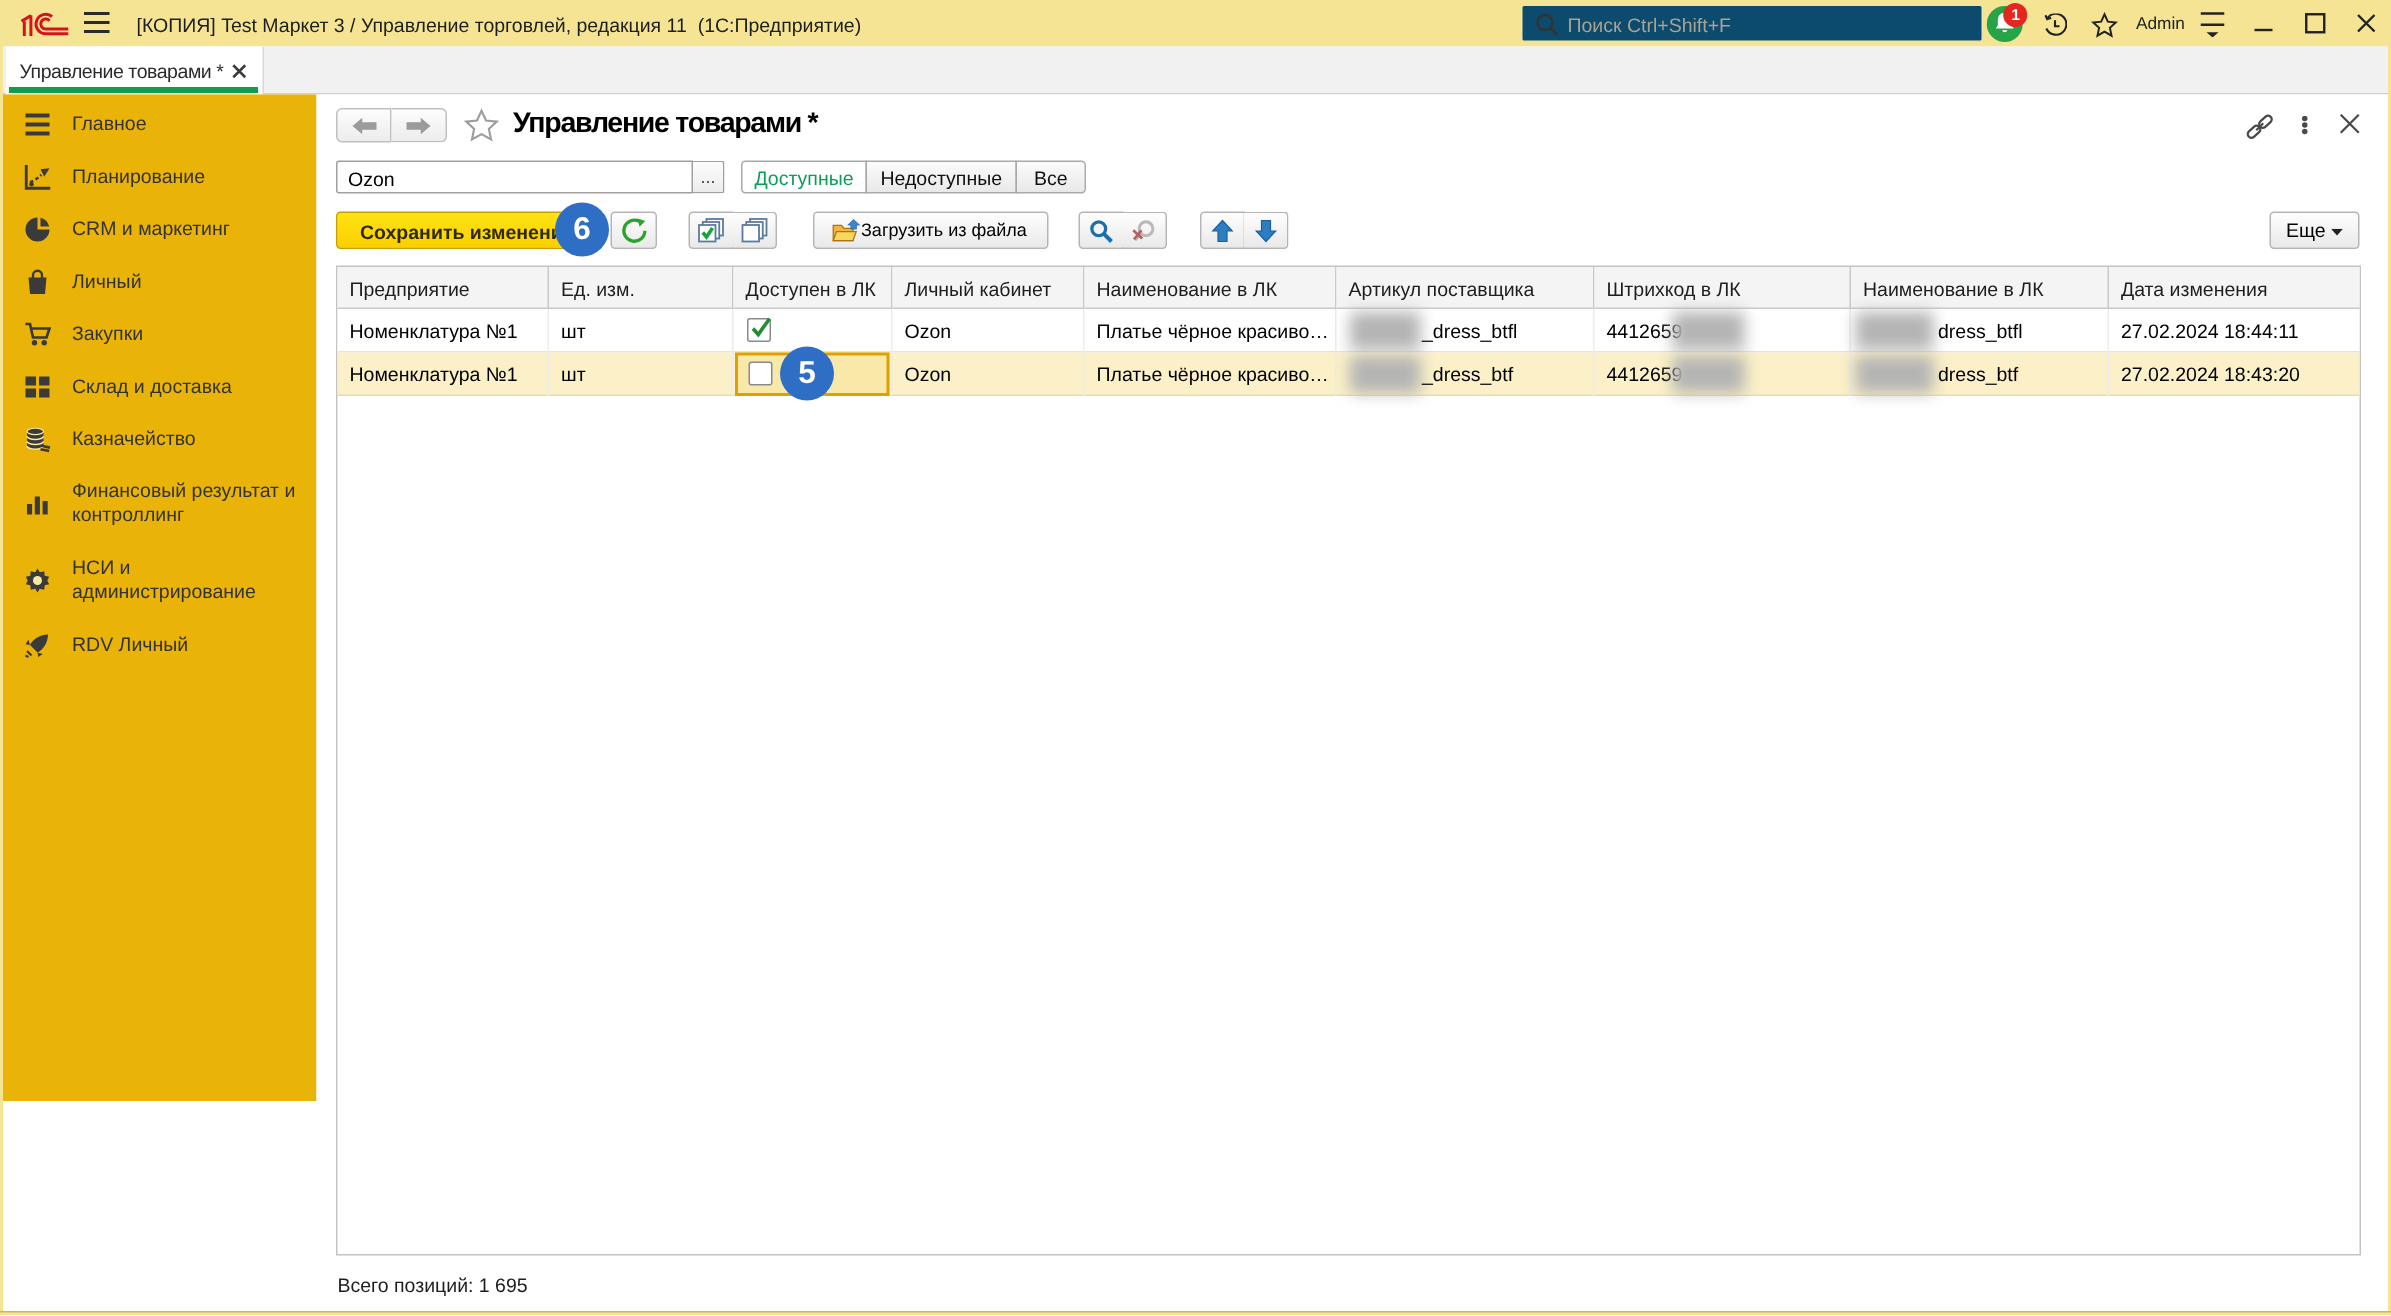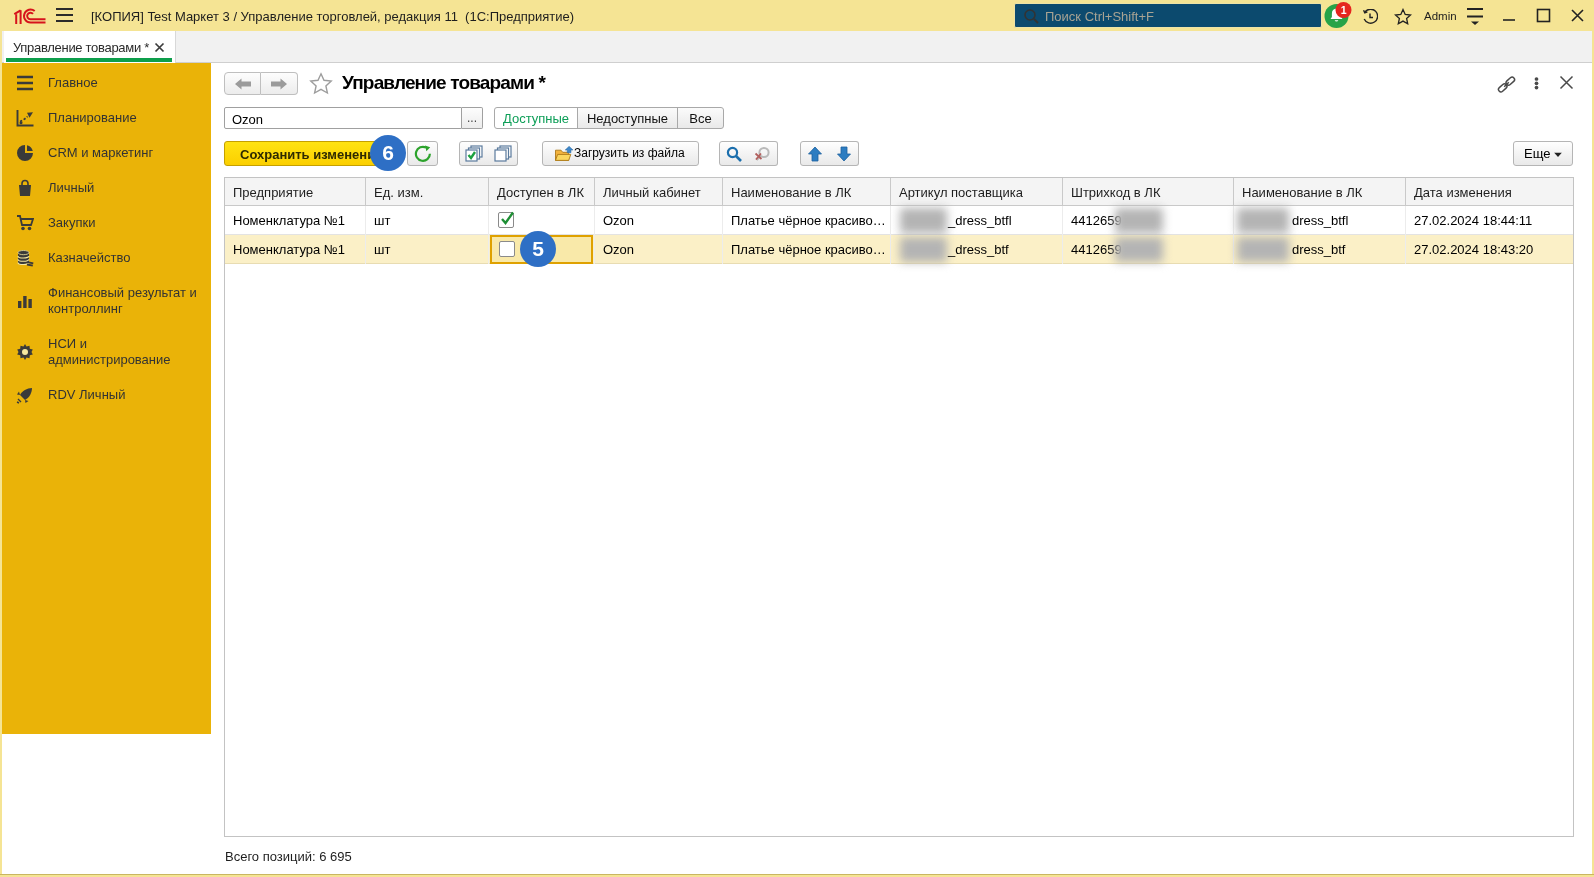--- a/index.html
+++ b/index.html
@@ -205,20 +205,29 @@
   <div class="sbitem">
       <svg class="ic" viewBox="0 0 18 18">
         <path d="M1 2 H4 L6 11 H15 L17 5 H5" fill="none" stroke="#3a3a3a" stroke-width="1.8"></path>
         <circle cx="7" cy="14.5" r="1.8" fill="#3a3a3a"></circle>
         <circle cx="13.5" cy="14.5" r="1.8" fill="#3a3a3a"></circle>
       </svg>
       <span class="tx">Закупки</span>
     </div>
   <div class="sbitem">
       <svg class="ic" viewBox="0 0 18 18">
+        <rect x="1" y="2" width="7" height="6" fill="#3a3a3a"></rect>
+        <rect x="10" y="2" width="7" height="6" fill="#3a3a3a"></rect>
+        <rect x="1" y="10" width="7" height="6" fill="#3a3a3a"></rect>
+        <rect x="10" y="10" width="7" height="6" fill="#3a3a3a"></rect>
+      </svg>
+      <span class="tx">Склад и доставка</span>
+    </div>
+  <div class="sbitem">
+      <svg class="ic" viewBox="0 0 18 18">
         <path d="M2 3.6 C2 2.3 4.5 1.3 7.5 1.3 S13 2.3 13 3.6 V13.5 C13 14.8 10.5 15.8 7.5 15.8 S2 14.8 2 13.5 Z" fill="#3a3a3a"></path>
         <ellipse cx="7.5" cy="3.6" rx="5.5" ry="2.1" fill="#3a3a3a" stroke="#f6e8a0" stroke-width="0.8"></ellipse>
         <path d="M2 6.9 a5.5 2.1 0 0 0 11 0 M2 10.2 a5.5 2.1 0 0 0 11 0 M2 13.4 a5.5 2.1 0 0 0 11 0" fill="none" stroke="#f6e8a0" stroke-width="1.1"></path>
         <path d="M11.5 13.2 L17.3 14.4 M11 15.5 L16.8 16.7" stroke="#3a3a3a" stroke-width="1.8"></path>
       </svg>
       <span class="tx">Казначейство</span>
     </div>
   <div class="sbitem two">
       <svg class="ic" viewBox="0 0 18 18">
         <rect x="2" y="9" width="3.4" height="7" fill="#3a3a3a"></rect>
@@ -446,13 +455,13 @@
       </div>
       <div class="td" style="left:1181px; width:167px; border-right:none;">
         <span>27.02.2024 18:43:20</span>
       </div>
     </div>
     <div id="cell-focus">
       <div class="cb"></div>
     </div>
   </div>
   <div class="bluecirc" id="circ5">5</div>
-  <div id="status">Всего позиций: 6 695</div>
+  <div id="status">Всего позиций: 1 695</div>
 
 </body></html>

